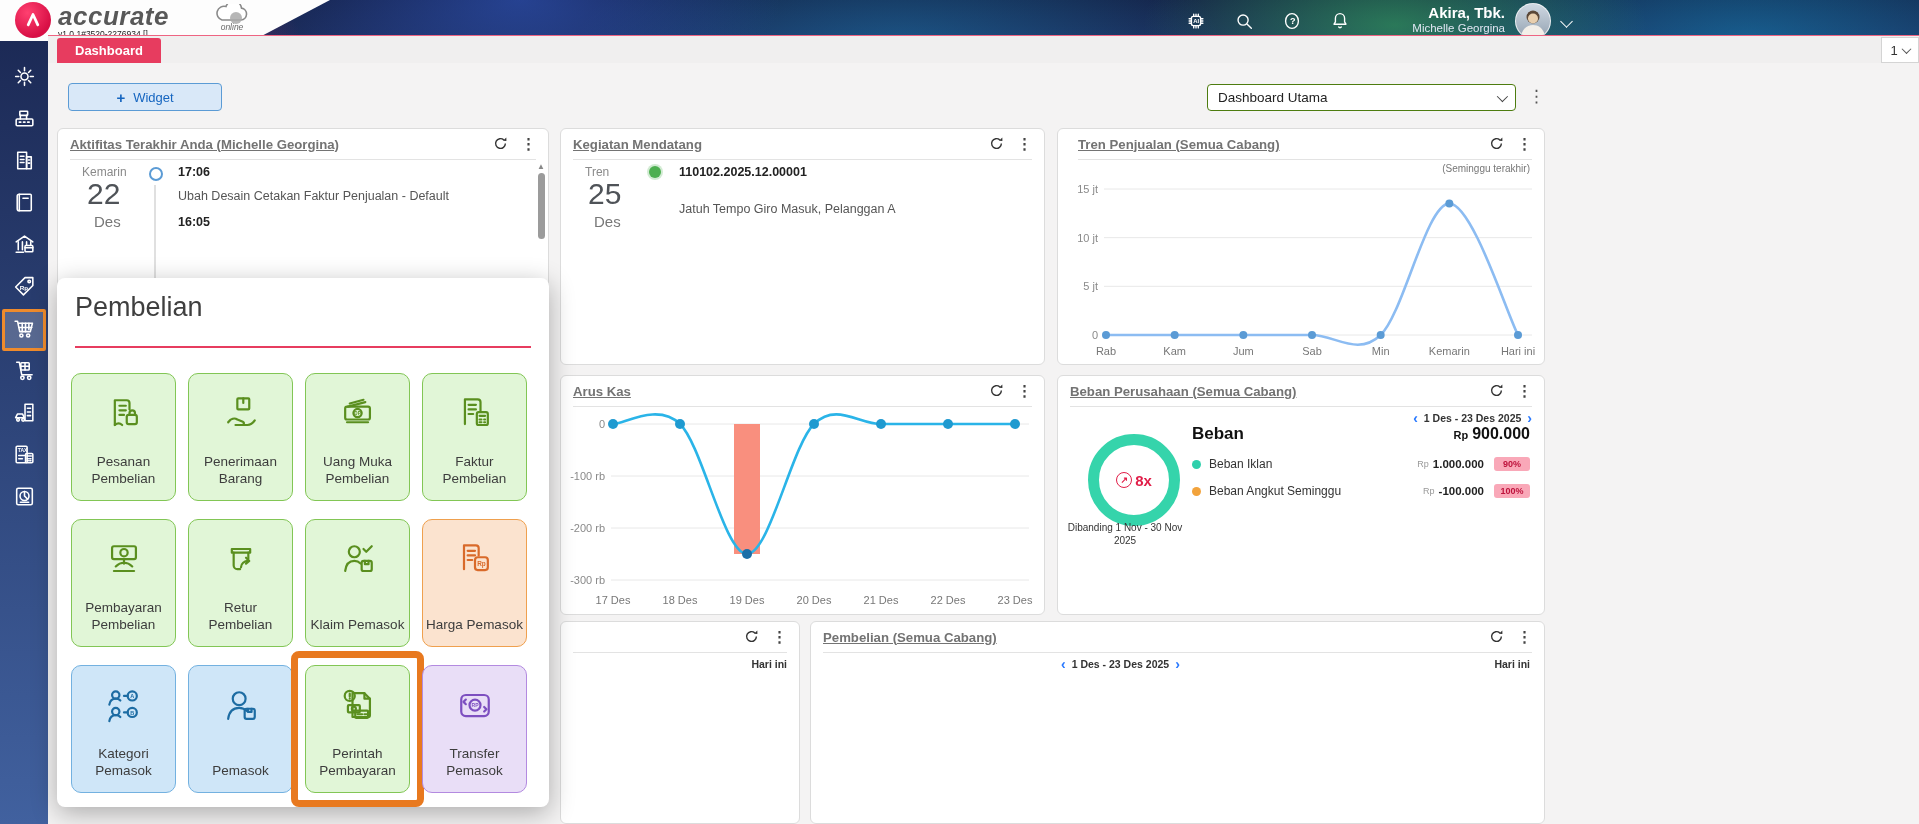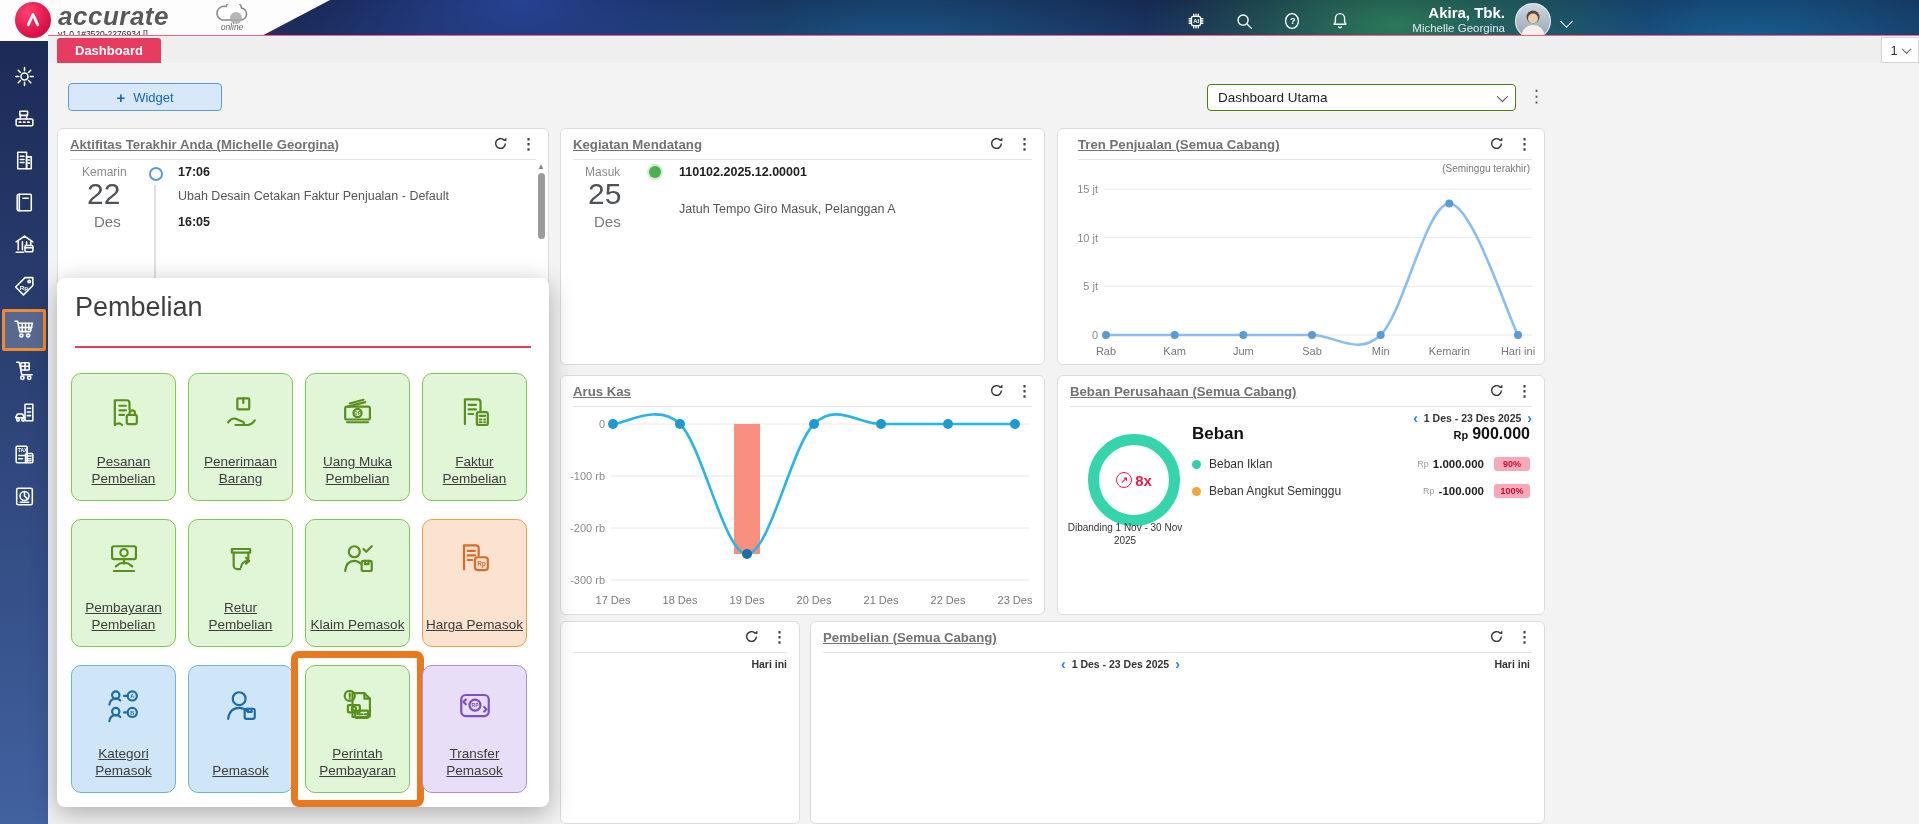--- a/index.html
+++ b/index.html
@@ -112,21 +112,21 @@
     box-shadow:0 6px 26px rgba(0,0,0,.3);z-index:30;box-sizing:border-box;}
   .ov-title{position:absolute;left:18px;top:14px;font-size:27px;color:#3f3f3f;}
   .ov-line{position:absolute;left:18px;right:18px;top:68px;height:2px;background:var(--accent-pink,#e73c5f);}
   .tile-grid{position:absolute;left:14px;top:95px;width:456px;display:grid;
     grid-template-columns:repeat(4,105px);grid-auto-rows:128px;column-gap:12px;row-gap:18px;}
   .tile{position:relative;border-radius:10px;border:1.5px solid;display:flex;flex-direction:column;align-items:center;
     cursor:pointer;box-sizing:border-box;}
   .tile .ticon{height:62px;display:flex;align-items:flex-end;justify-content:center;padding-top:10px;box-sizing:border-box;}
   .tile .ticon svg{width:44px;height:44px;}
   .tile .lbl{flex:1;display:flex;align-items:flex-end;justify-content:center;text-align:center;
-    font-size:13.5px;color:#3d3d3d;line-height:1.25;padding:0 3px 12px;text-decoration:underline;}
+    font-size:13.5px;color:#3d3d3d;line-height:1.25;padding:0 3px 12px;}
   .tile.green{background:var(--tile-green-bg,#e1f6d7);border-color:var(--tile-green-border,#82c655);color:var(--tile-green-icon,#5a8f1f);}
   .tile.orange{background:var(--tile-orange-bg,#fbe3cf);border-color:var(--tile-orange-border,#efa04e);color:var(--tile-orange-icon,#d96a2a);}
   .tile.blue{background:var(--tile-blue-bg,#cfe6f8);border-color:var(--tile-blue-border,#73b1e0);color:var(--tile-blue-icon,#1d6ca3);}
   .tile.purple{background:var(--tile-purple-bg,#e9def7);border-color:var(--tile-purple-border,#b38ae0);color:var(--tile-purple-icon,#7d4fc0);}
   .tile.hl::before{content:'';position:absolute;inset:-15px;border:7px solid var(--highlight-orange,#e8791f);
     border-radius:8px;pointer-events:none;}
 </style>
 </head>
 <body>
 
@@ -330,21 +330,21 @@
       <span class="sp"></span>
       <span class="wicon">
           <svg viewBox="0 0 16 16">
             <path d="M13.2 8a5.2 5.2 0 1 1-1.7-3.85" stroke="#333" stroke-width="1.5" fill="none"></path>
             <path d="M14.2 1.6l.1 3.8-3.7-.3z" fill="#333"></path>
           </svg>
         </span>
       <span class="wdots">⋮</span>
     </div>
     <div class="wdg-hr"></div>
-    <div class="daylabel" style="left:24px;top:36px;">Masuk</div>
+    <div class="daylabel" style="left:24px;top:36px;">Tren</div>
     <div class="daynum" style="left:27px;top:48px;">25</div>
     <div class="daymon" style="left:33px;top:84px;">Des</div>
     <div class="tl-circle green" style="left:88px;top:37px;"></div>
     <div class="etime" style="left:118px;top:36px;">110102.2025.12.00001</div>
     <div class="etext" style="left:118px;top:73px;">Jatuh Tempo Giro Masuk, Pelanggan A</div>
   </div>
 
   <div class="widget" style="left:1057px;top:128px;width:488px;height:237px;padding-left:8px;">
     <div class="wh">
       <span class="wtitle">Tren Penjualan (Semua Cabang)</span>

